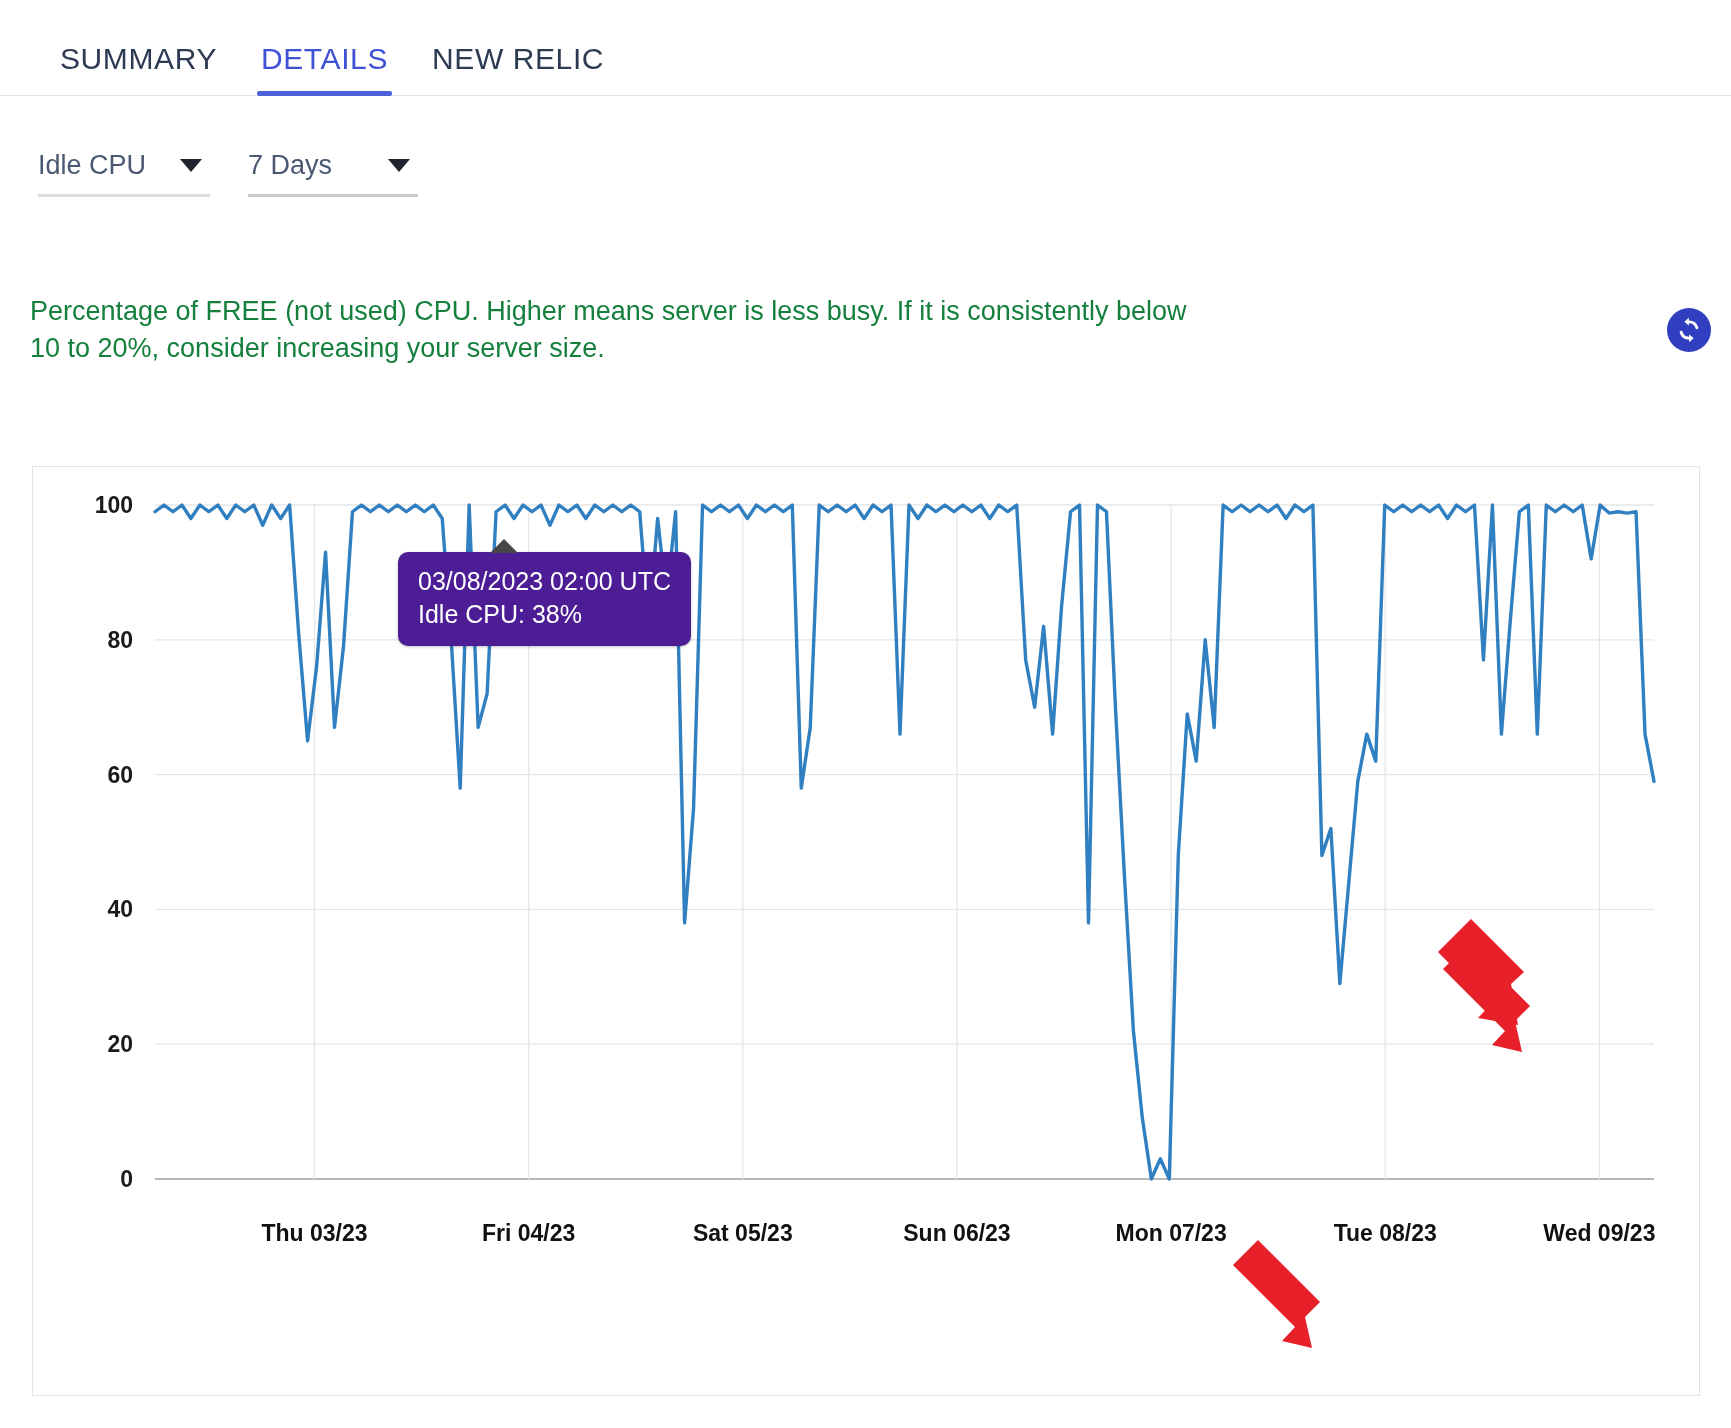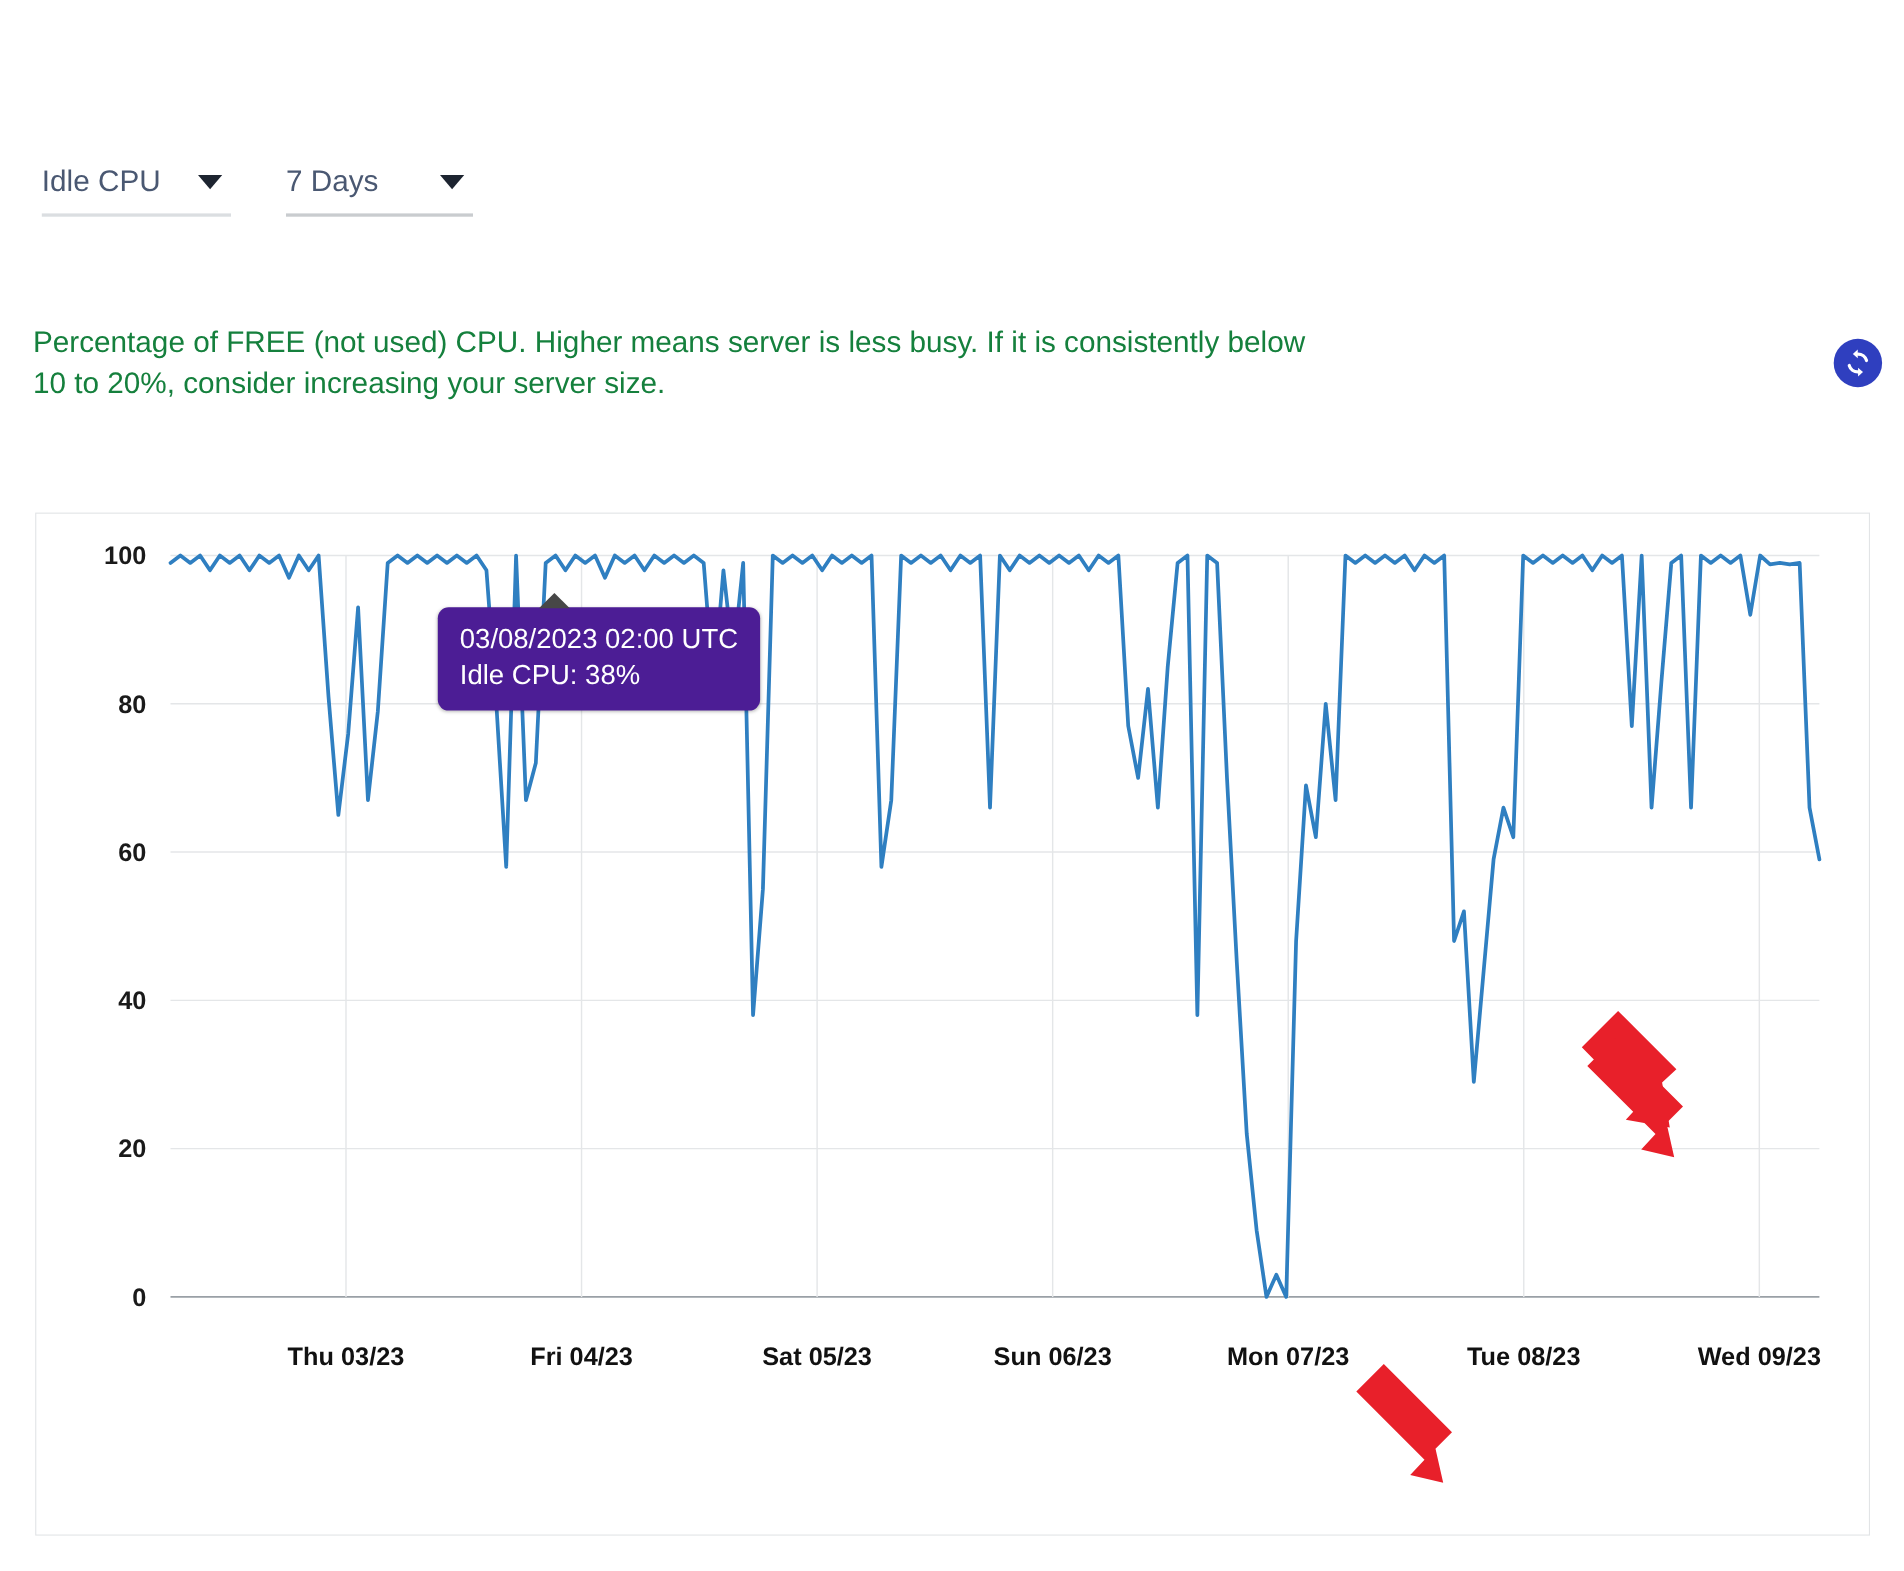--- a/index.html
+++ b/index.html
@@ -86,21 +86,21 @@
   }
   .select::after {
     content: "";
     position: absolute;
     left: 0; right: 0; bottom: 0;
     height: 3px;
     background: #d7dadd;
   }
   #sel-metric { width: 172px; justify-content: space-between; }
   #sel-metric::after { background: #dbdee1; }
-  #sel-range  { width: 170px; margin-left: 30px; }
+  #sel-range  { width: 170px; margin-left: 18px; }
   #sel-range::after { background: #c9cccf; }
 
   
   .description {
     position: absolute;
     left: 30px; top: 293px;
     width: 1180px;
     font-size: 27px;
     line-height: 37px;
     color: #15803d;
@@ -179,20 +179,27 @@
     font-weight: bold;
     fill: #111111;
     font-family: "Liberation Sans", sans-serif;
   }
 </style>
 </head>
 <body>
 
 <div id="page">
 
+  <div class="tabbar">
+    <div class="tabs">
+      <button class="tab">SUMMARY</button>
+      <button class="tab active">DETAILS</button>
+      <button class="tab">NEW RELIC</button>
+    </div>
+  </div>
 
   <div class="selectors">
     <div class="select" id="sel-metric">
       <span class="sel-label">Idle CPU</span>
       <span class="caret"></span>
     </div>
     <div class="select" id="sel-range">
       <span class="sel-label">7 Days</span>
       <span class="caret"></span>
     </div>

